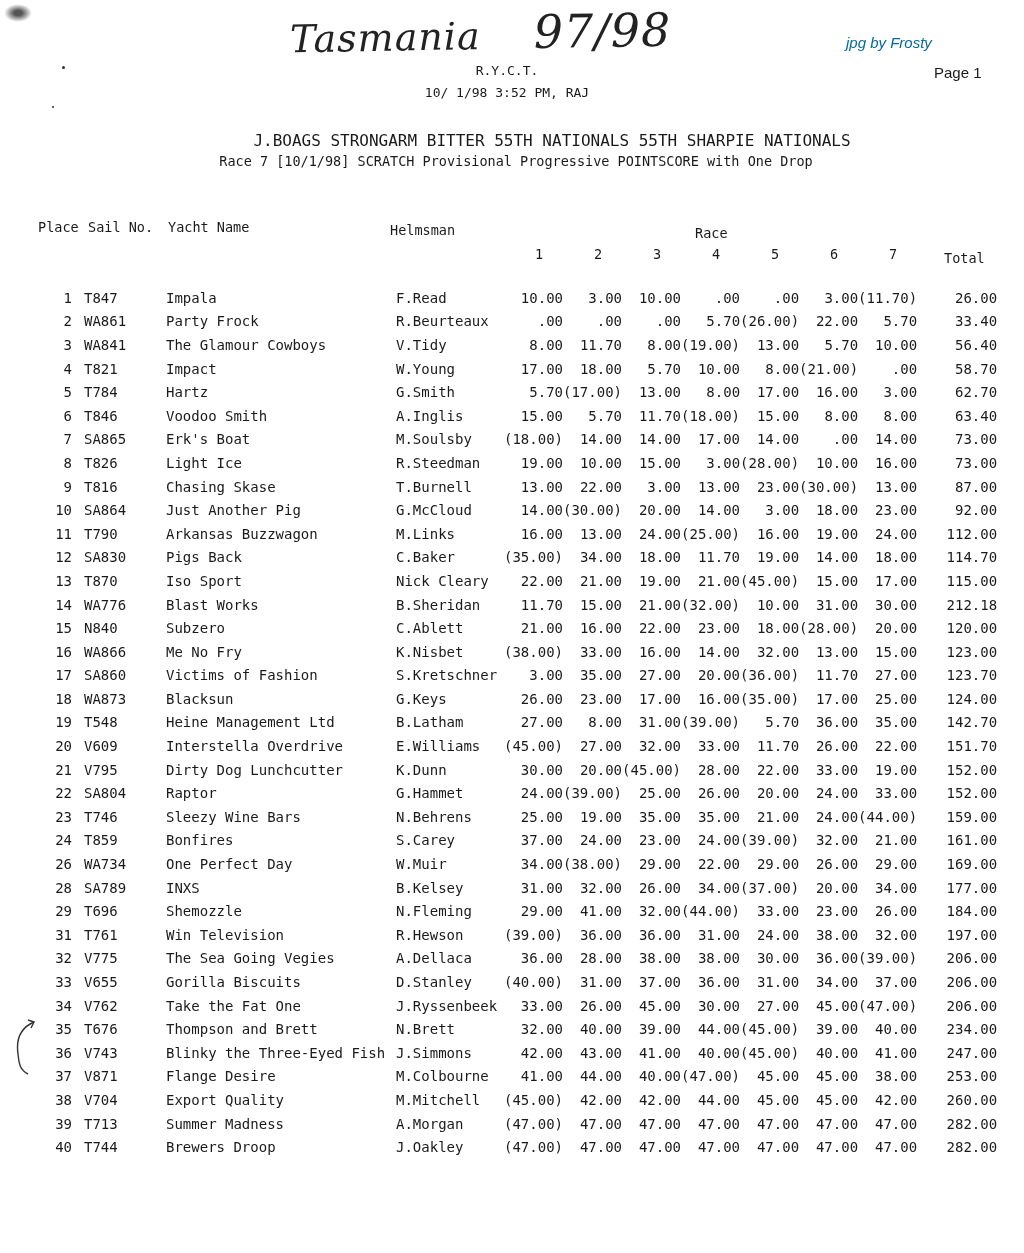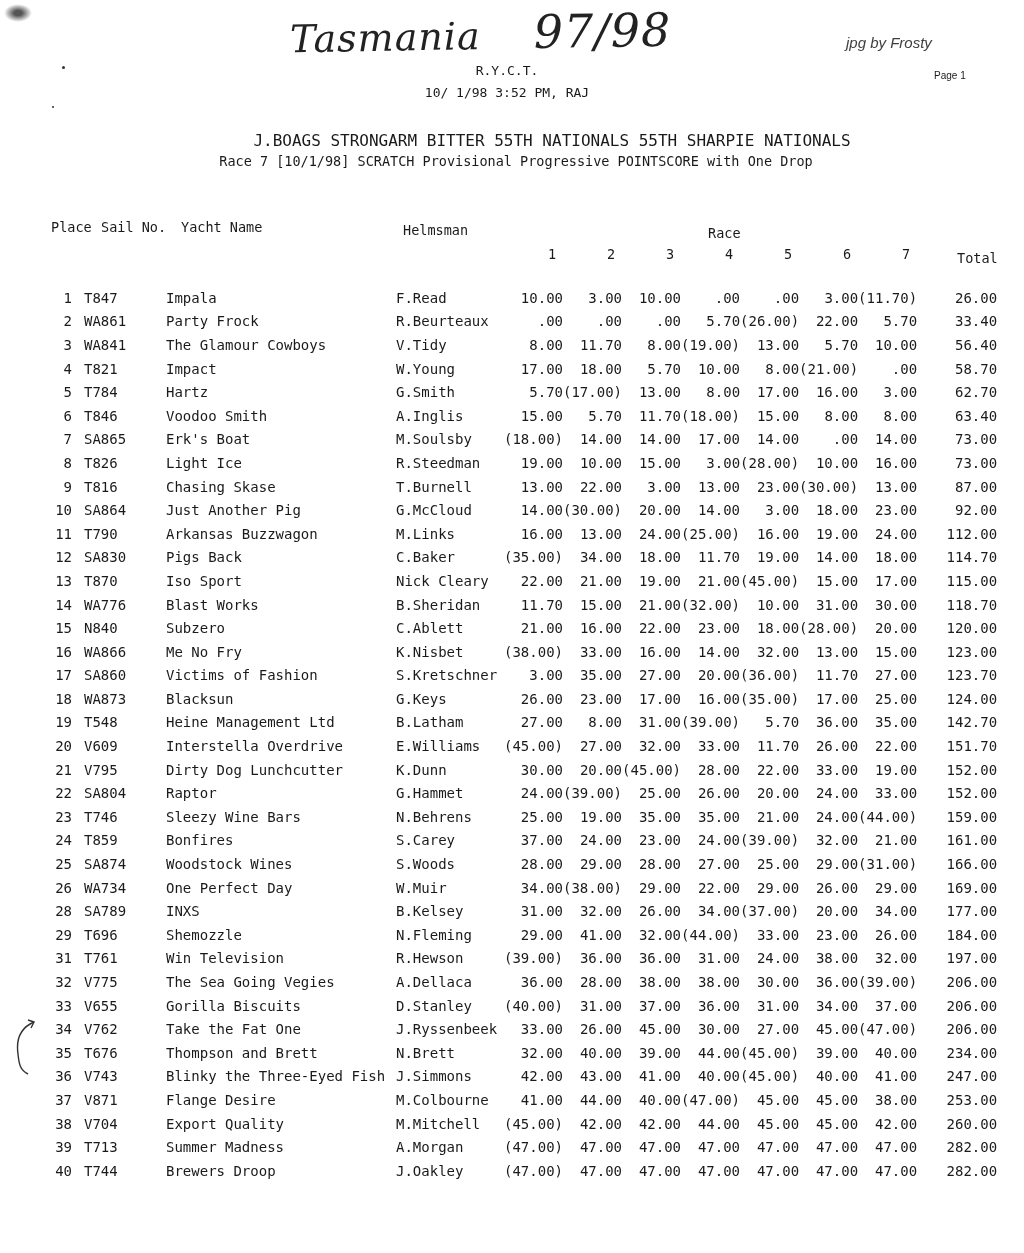--- a/index.html
+++ b/index.html
@@ -2,28 +2,28 @@
 <html><head>
 <meta charset="utf-8">
 <style>
   html, body { margin: 0; padding: 0; background: #fff; }
   body { width: 1024px; height: 1253px; position: relative; overflow: hidden; color: #1a1a1a;
          font-family: "DejaVu Sans Mono", monospace; }
   .handwritten { position: absolute; left: 290px; top: 6px; font-family: "DejaVu Serif", serif;
                  font-style: italic; font-size: 38px; color: #222; letter-spacing: 1px; transform: rotate(-1deg); }
   .handwritten .yr { font-size: 46px; margin-left: 40px; }
   .watermark { position: absolute; left: 846px; top: 34px; font-family: "Liberation Sans", sans-serif;
-               font-style: italic; font-size: 15px; color: #404040; }
-  .page-no { position: absolute; left: 934px; top: 70px; font-family: "Liberation Sans", sans-serif; font-size: 10px; }
+               font-style: italic; font-size: 15px; color: #0369a1; }
+  .page-no { position: absolute; left: 934px; top: 64px; font-family: "Liberation Sans", sans-serif; font-size: 15px; }
   .center { position: absolute; left: 0; width: 1024px; text-align: center; font-size: 13px; }
   .org { top: 63px; left: -5px; }
   .stamp { top: 85px; left: -5px; }
   .title1 { top: 131px; left: 8px; font-size: 16px; padding-left: 32px; }
   .title2 { top: 153px; left: 4px; font-size: 13.5px; }
-  .hdr { position: absolute; font-size: 13.5px; margin-left: 13px; }
+  .hdr { position: absolute; font-size: 13.5px; }
   table.results { position: absolute; left: 30px; top: 286px; border-collapse: collapse; font-size: 14px; }
   table.results td { padding: 0; height: 23.6px; white-space: nowrap; }
   td.place { width: 42px; text-align: right; padding-right: 12px !important; }
   td.sail { width: 82px; }
   td.yacht { width: 230px; }
   td.helm { width: 108px; }
   td.num { width: 59px; text-align: right; }
   td.total { width: 80px; text-align: right; }
   .arrow { position: absolute; left: 14px; top: 1018px; width: 22px; height: 62px; }
   .speck { position: absolute; background: #333; border-radius: 50%; }
@@ -248,21 +248,21 @@
         <td class="sail">WA776</td>
         <td class="yacht">Blast Works</td>
         <td class="helm">B.Sheridan</td>
         <td class="num">11.70</td>
         <td class="num">15.00</td>
         <td class="num">21.00</td>
         <td class="num">(32.00)</td>
         <td class="num">10.00</td>
         <td class="num">31.00</td>
         <td class="num">30.00</td>
-        <td class="total">118.70</td>
+        <td class="total">212.18</td>
       </tr>
       <tr>
         <td class="place">15</td>
         <td class="sail">N840</td>
         <td class="yacht">Subzero</td>
         <td class="helm">C.Ablett</td>
         <td class="num">21.00</td>
         <td class="num">16.00</td>
         <td class="num">22.00</td>
         <td class="num">23.00</td>
@@ -389,34 +389,20 @@
         <td class="yacht">Bonfires</td>
         <td class="helm">S.Carey</td>
         <td class="num">37.00</td>
         <td class="num">24.00</td>
         <td class="num">23.00</td>
         <td class="num">24.00</td>
         <td class="num">(39.00)</td>
         <td class="num">32.00</td>
         <td class="num">21.00</td>
         <td class="total">161.00</td>
-      </tr>
-      <tr>
-        <td class="place">25</td>
-        <td class="sail">SA874</td>
-        <td class="yacht">Woodstock Wines</td>
-        <td class="helm">S.Woods</td>
-        <td class="num">28.00</td>
-        <td class="num">29.00</td>
-        <td class="num">28.00</td>
-        <td class="num">27.00</td>
-        <td class="num">25.00</td>
-        <td class="num">29.00</td>
-        <td class="num">(31.00)</td>
-        <td class="total">166.00</td>
       </tr>
       <tr>
         <td class="place">26</td>
         <td class="sail">WA734</td>
         <td class="yacht">One Perfect Day</td>
         <td class="helm">W.Muir</td>
         <td class="num">34.00</td>
         <td class="num">(38.00)</td>
         <td class="num">29.00</td>
         <td class="num">22.00</td>

